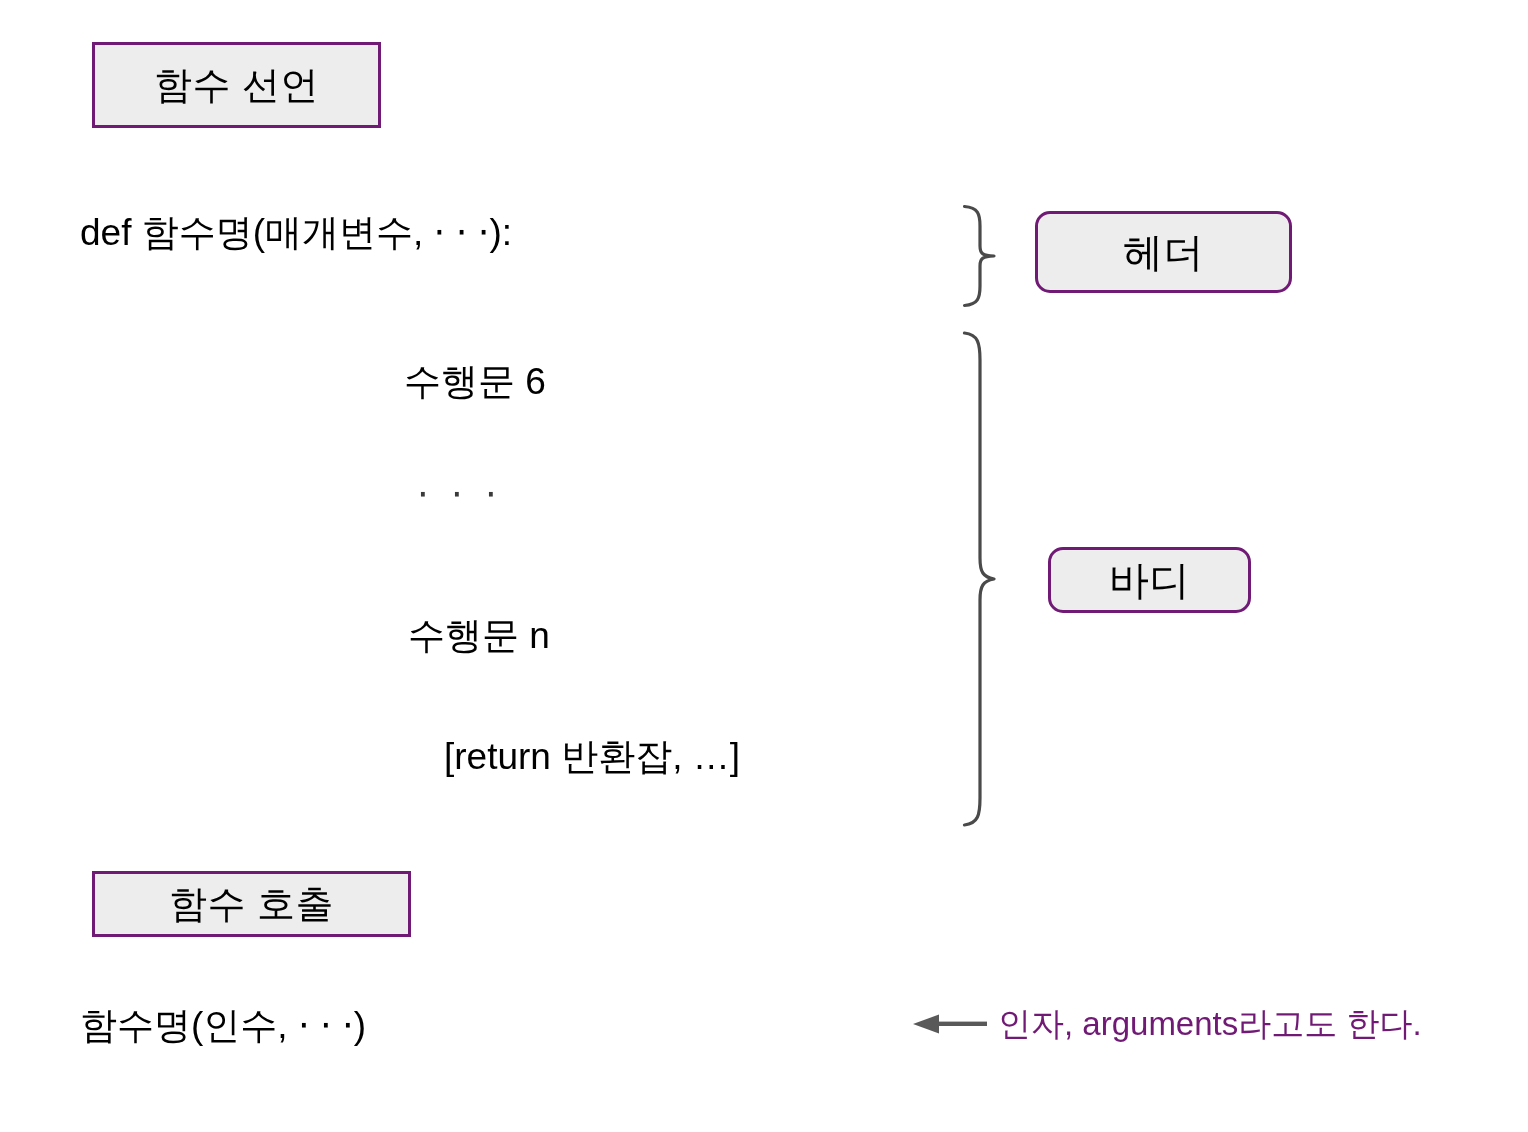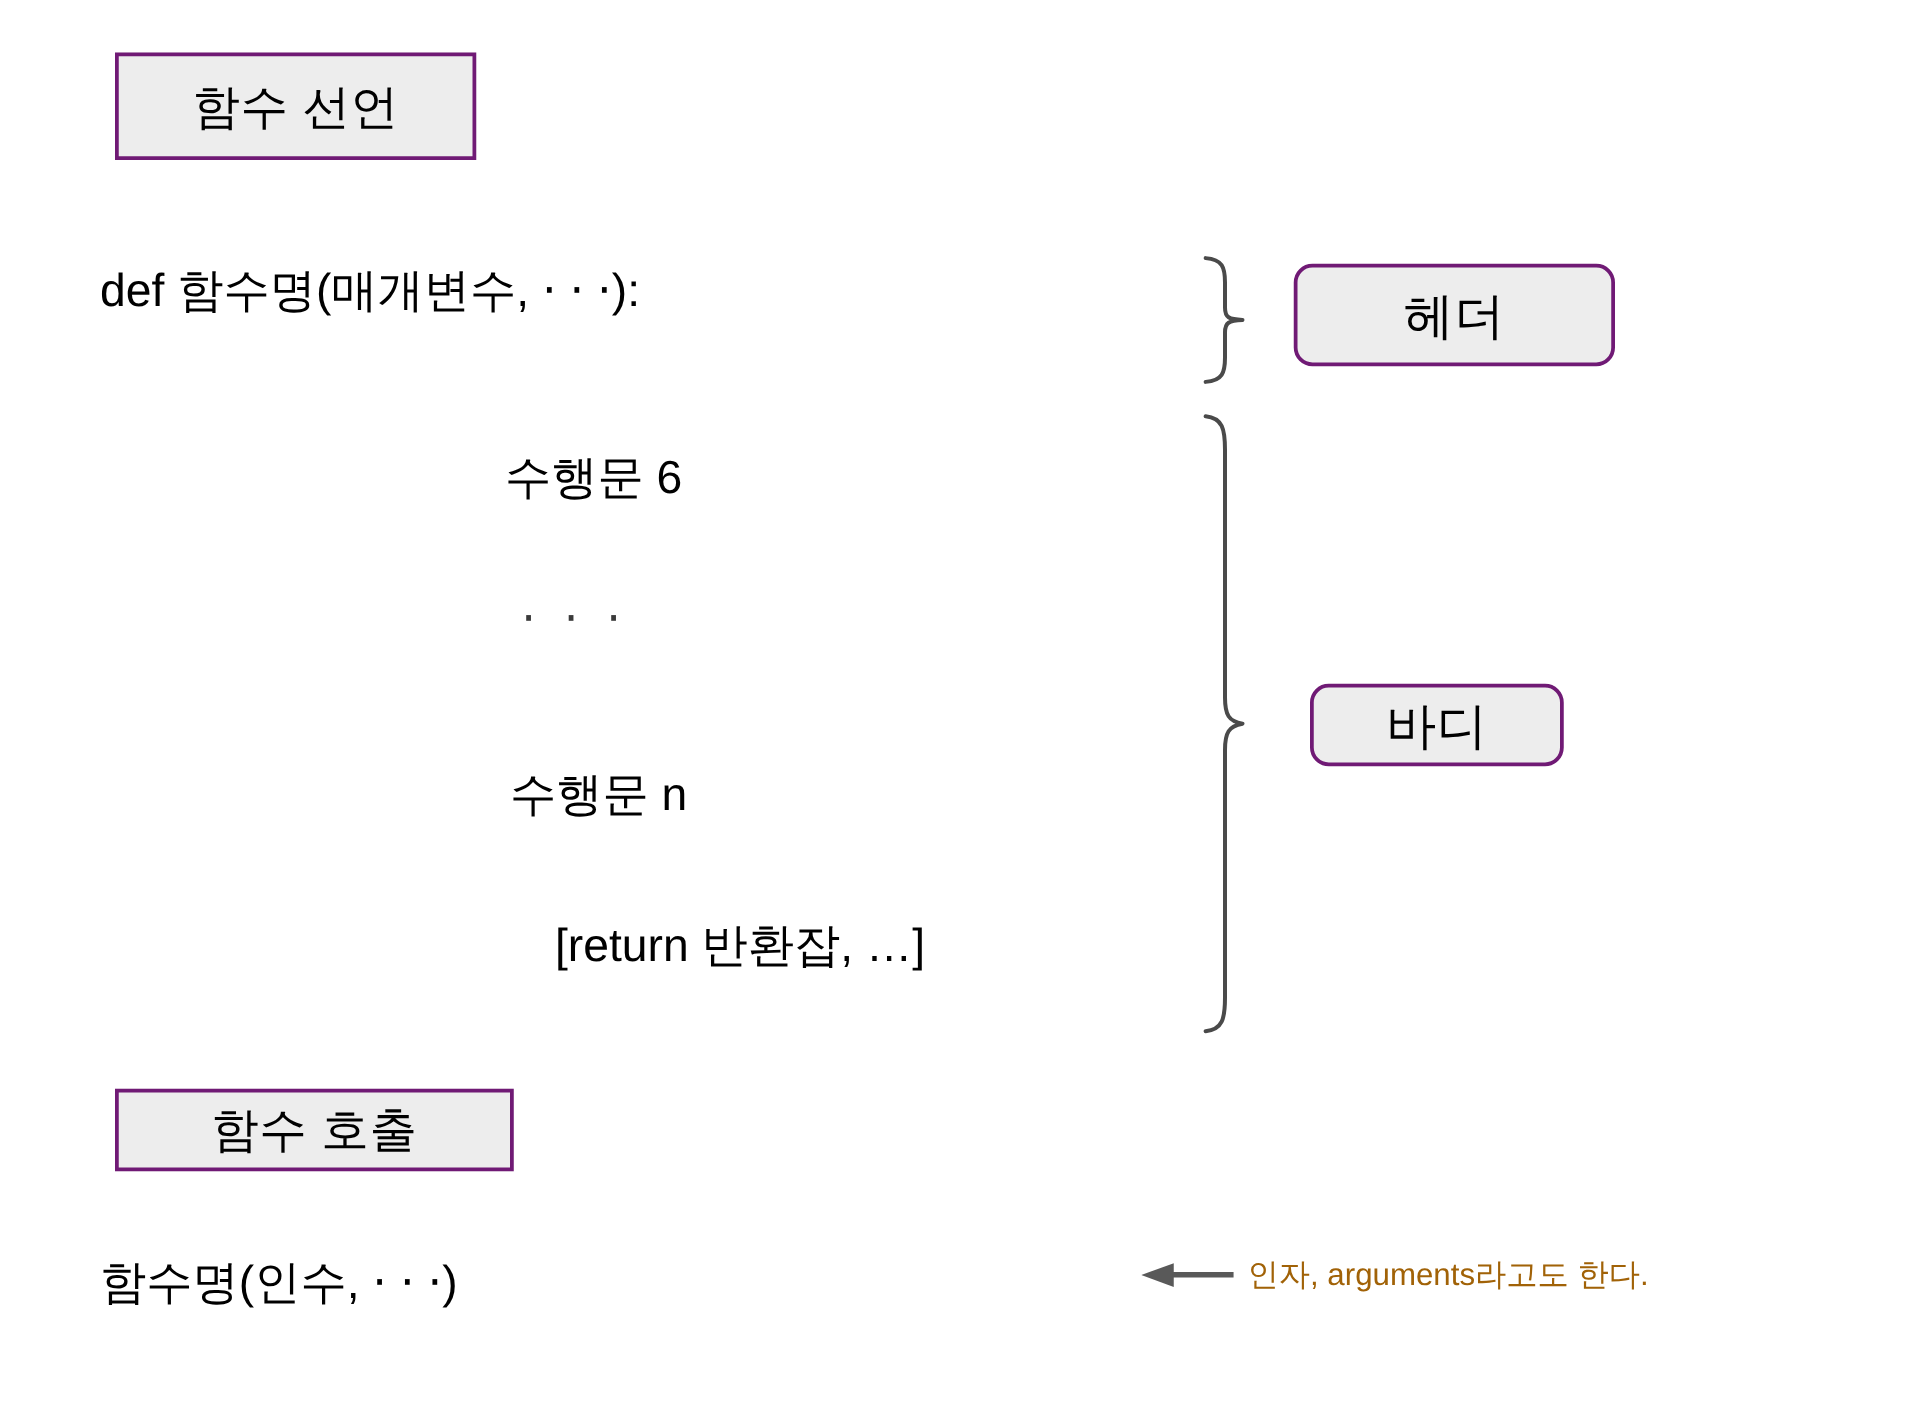--- a/index.html
+++ b/index.html
@@ -113,22 +113,22 @@
     position: absolute;
     left: 913px;
     top: 1007px;
     display: flex;
     align-items: center;
     gap: 11px;
     white-space: nowrap;
   }
   #annotation-arrow { display: block; }
   #annotation-text {
-    font-size: 25px;
-    color: #a16207;
+    font-size: 33px;
+    color: #701a75;
     line-height: 1;
   }
 </style>
 </head>
 <body>
 
 <div id="canvas">
 
   <div class="label-box sharp" id="box-declaration">
     <span>함수 선언</span>

